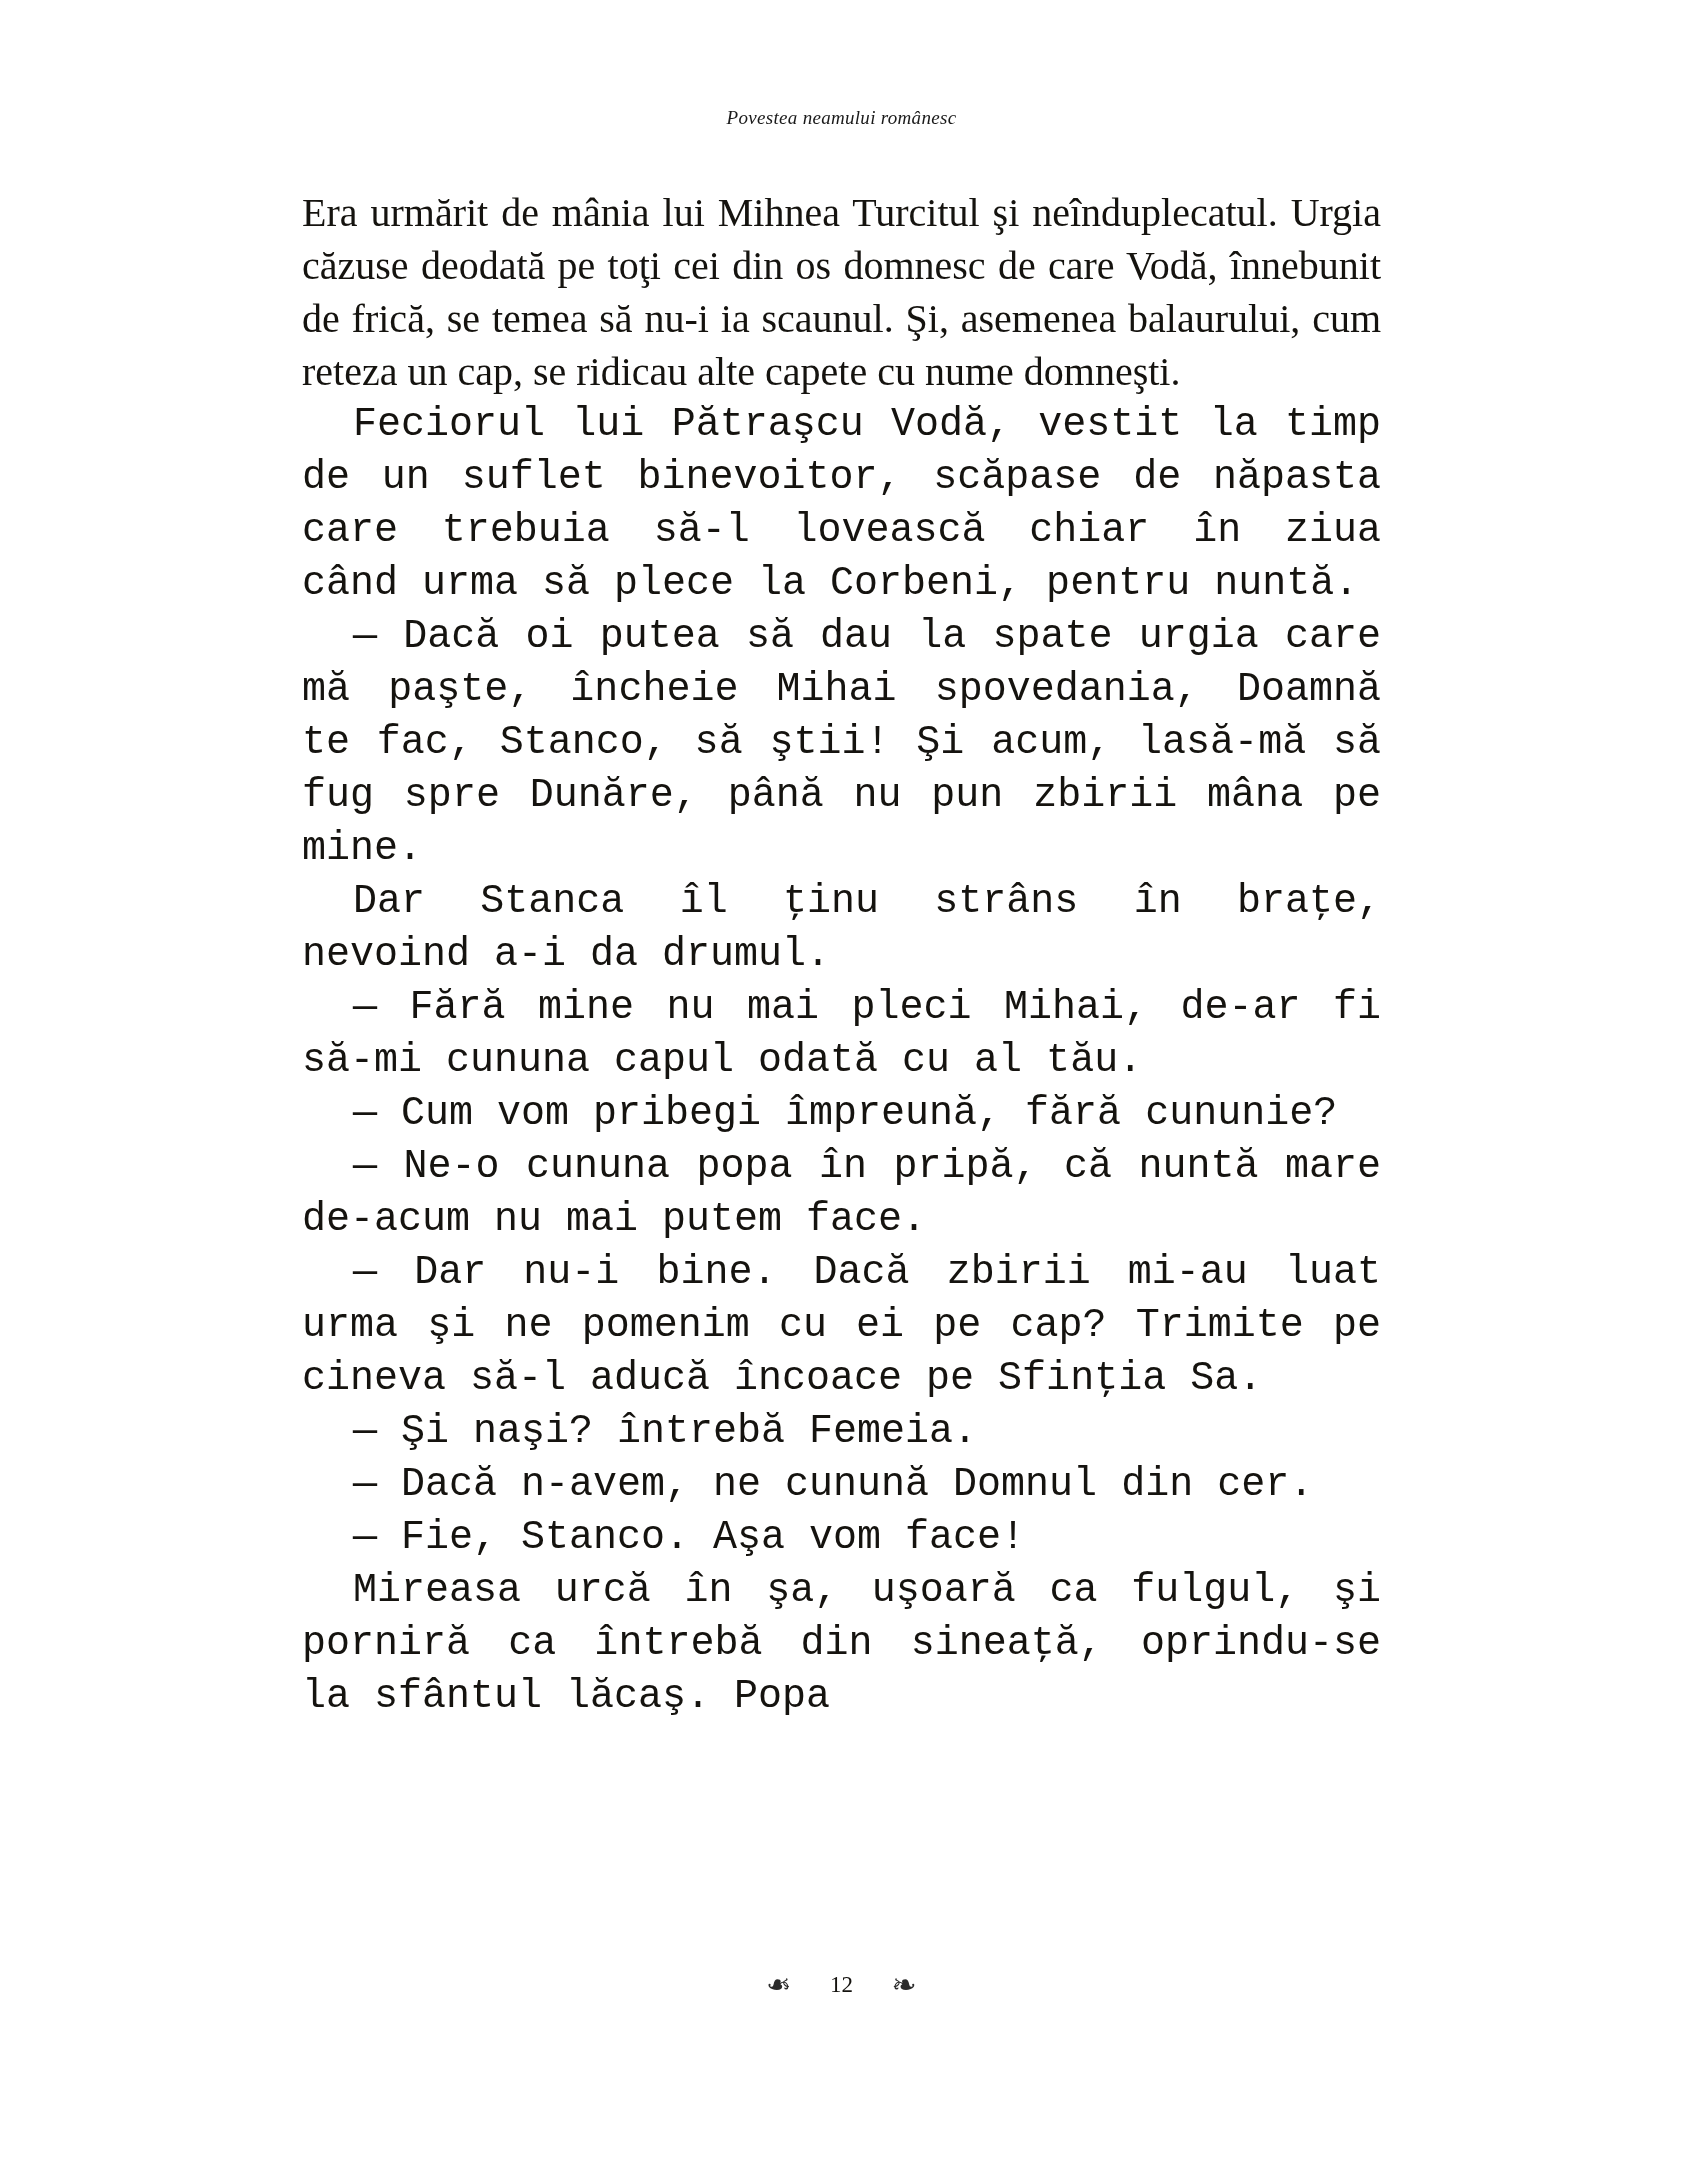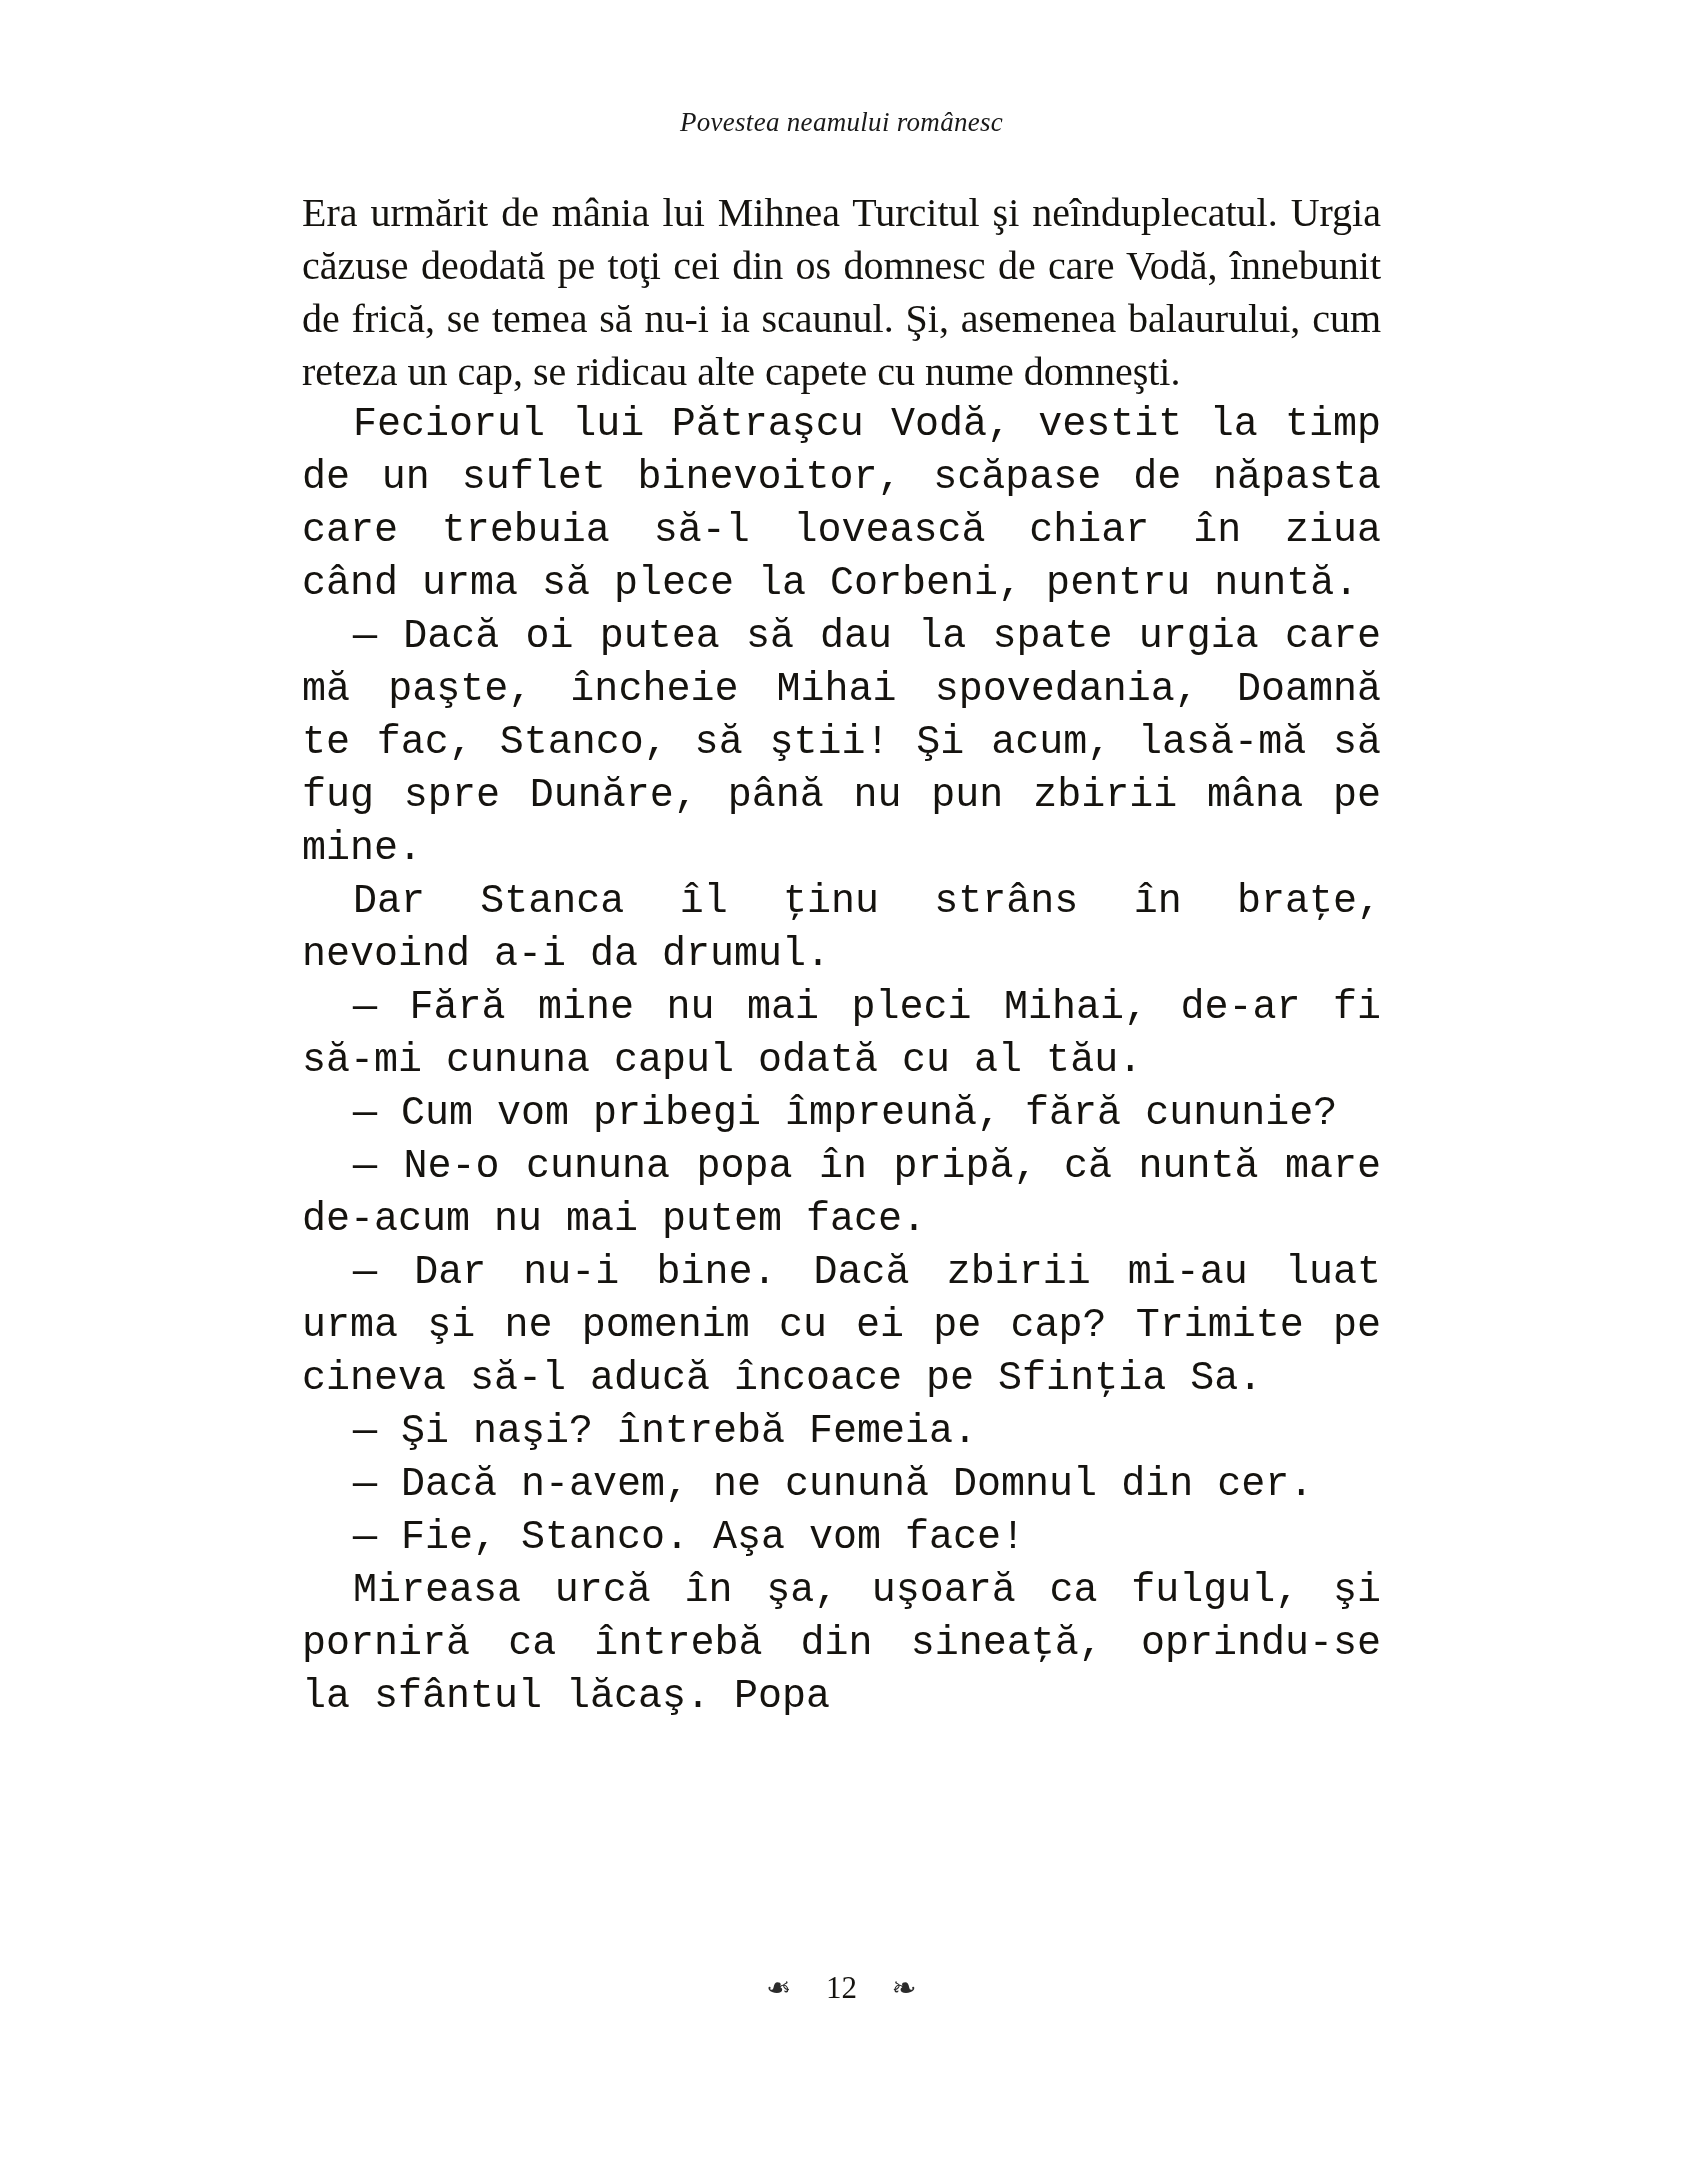--- a/index.html
+++ b/index.html
@@ -17,21 +17,21 @@
     color: #1a1a1a;
     overflow: hidden;
   }
   .running-head {
     position: absolute;
     top: 107px;
     left: 0;
     width: 1683px;
     text-align: center;
     font-style: italic;
-    font-size: 27px;
+    font-size: 19px;
     letter-spacing: 0.3px;
     color: #1a1a1a;
   }
   .body-block {
     position: absolute;
     top: 186px;
     left: 302px;
     width: 1079px;
   }
   .body-block p {
@@ -59,21 +59,21 @@
   }
   .footer .orn {
     font-size: 30px;
     color: #2b2b2b;
     line-height: 1;
   }
   .footer .orn.left {
     transform: scaleX(-1);
   }
   .footer .pageno {
-    font-size: 31px;
+    font-size: 23px;
     color: #15130f;
     min-width: 40px;
     text-align: center;
   }
 </style>
 </head>
 <body>
 
 <div class="page">
 

